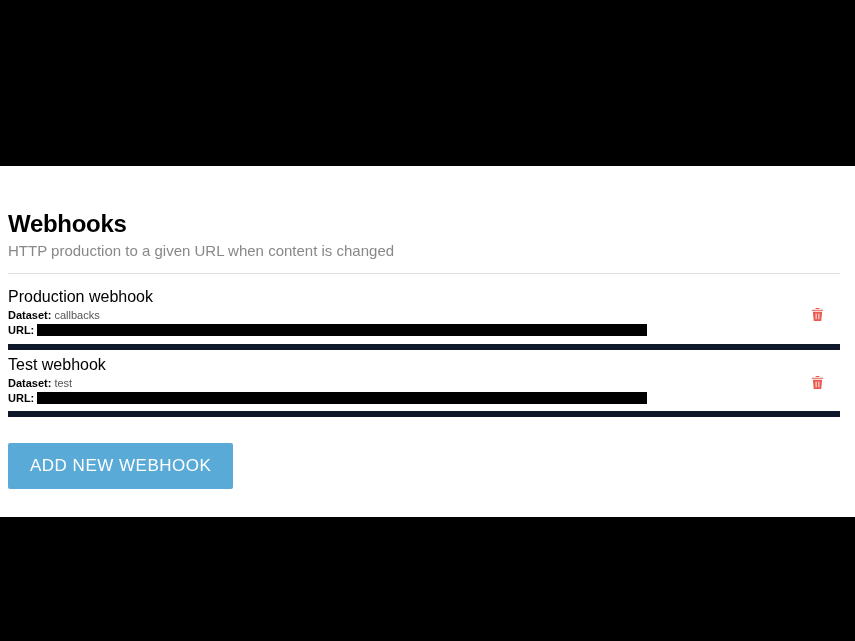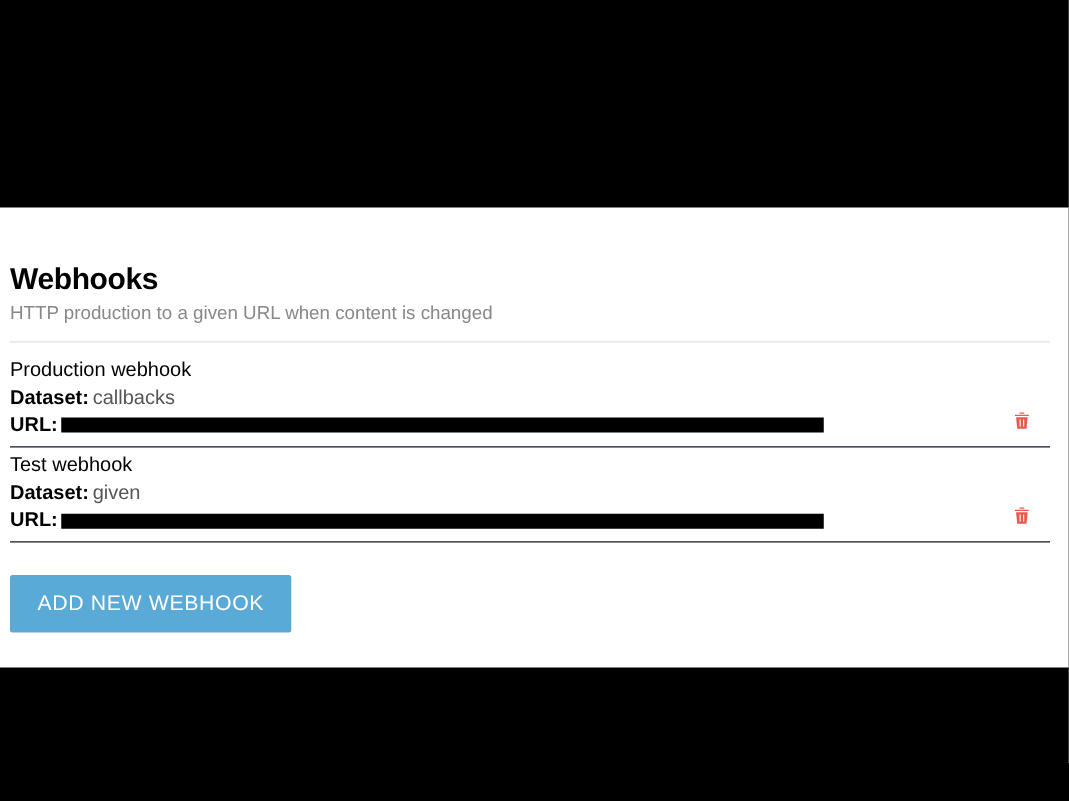--- a/index.html
+++ b/index.html
@@ -36,36 +36,36 @@
       border: none;
       border-top: 1px solid #e0e0e0;
       margin-bottom: 8px;
       width: 832px;
     }
     .webhook-list {
       width: 832px;
     }
     .webhook-item {
       display: flex;
-      align-items: flex-end;
+      align-items: center;
       justify-content: space-between;
       padding: 6px 0;
-      border-bottom: 1px solid #0f172a;
+      border-bottom: 6px solid #0f172a;
     }
     .webhook-info {
       flex: 1;
     }
     .webhook-name {
       font-size: 16px;
       font-weight: 400;
       color: #000;
       margin-bottom: 2px;
     }
     .webhook-meta {
-      font-size: 16px;
+      font-size: 11px;
       line-height: 1.35;
     }
     .webhook-meta-row {
       display: flex;
       align-items: center;
     }
     .meta-label {
       font-weight: 700;
       color: #000;
       margin-right: 3px;
@@ -135,21 +135,21 @@
         </svg>
       </button>
     </div>
 
     <div class="webhook-item">
       <div class="webhook-info">
         <div class="webhook-name">Test webhook</div>
         <div class="webhook-meta">
           <div class="webhook-meta-row">
             <span class="meta-label">Dataset:</span>
-            <span class="meta-value">given</span>
+            <span class="meta-value">test</span>
           </div>
           <div class="webhook-meta-row">
             <span class="meta-label">URL:</span>
             <span class="url-redacted"></span>
           </div>
         </div>
       </div>
       <button class="trash-button">
         <svg viewBox="0 0 14 16">
           <path d="M1 3h12v1H1V3zm4-2h4v1H5V1zM2 5h10l-1 10H3L2 5zm3 2v6h1V7H5zm3 0v6h1V7H8z"></path>

